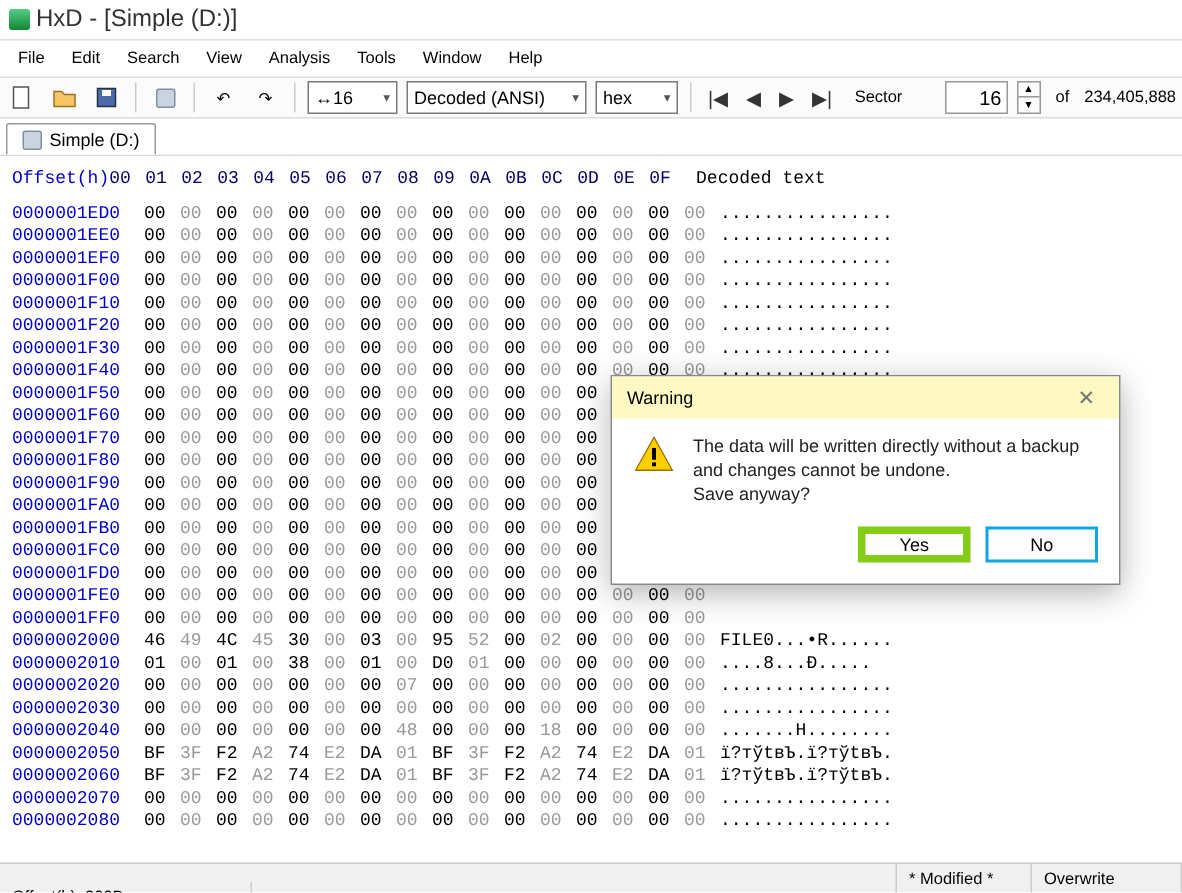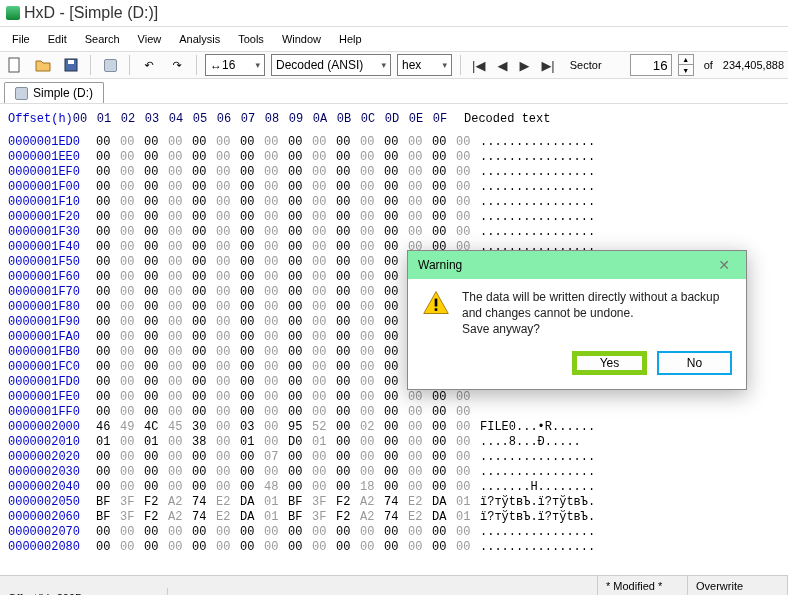--- a/index.html
+++ b/index.html
@@ -33,21 +33,21 @@
 .offset { color:#0000cc; width:88px; }
 .bytes { width:384px; }
 .bytes span { display:inline-block; width:24px; text-align:left; }
 .bytes span.odd { color:#999; }
 .bytes span.z { color:#000; }
 .bytes span.zo { color:#999; }
 .decoded { color:#000; }
 .statusbar { position:absolute; bottom:0; left:0; right:0; height:20px; background:#f0f0f0; border-top:1px solid #ccc; display:flex; align-items:center; font-size:11px; }
 .statusbar .cell { padding:0 8px; border-right:1px solid #ccc; height:100%; display:flex; align-items:center; }
 .dialog { position:absolute; left:407px; top:250px; width:340px; background:#fff; border:1px solid #888; box-shadow:0 5px 20px rgba(0,0,0,0.3); }
-.dialog-title { padding:6px 10px; font-size:12px; background:#86efac; display:flex; align-items:center; }
+.dialog-title { padding:6px 10px; font-size:12px; background:#fef9c3; display:flex; align-items:center; }
 .dialog-close { margin-left:auto; font-size:14px; color:#777; padding:0 6px; }
 .dialog-body { padding:10px 14px 8px; display:flex; gap:12px; }
 .warn-icon { width:28px; height:28px; flex-shrink:0; }
 .dialog-text { font-size:12px; line-height:16px; color:#222; }
 .dialog-btns { padding:6px 14px 14px; display:flex; gap:10px; justify-content:flex-end; }
 .dbtn { width:75px; height:24px; border:5px solid #84cc16; background:#fdfdfd; font-size:12px; }
 .dbtn.primary { border:2px solid #0ea5e9; }
 .sector-annot { position:absolute; color:#777; font-size:11px; }
 </style>
 </head>

